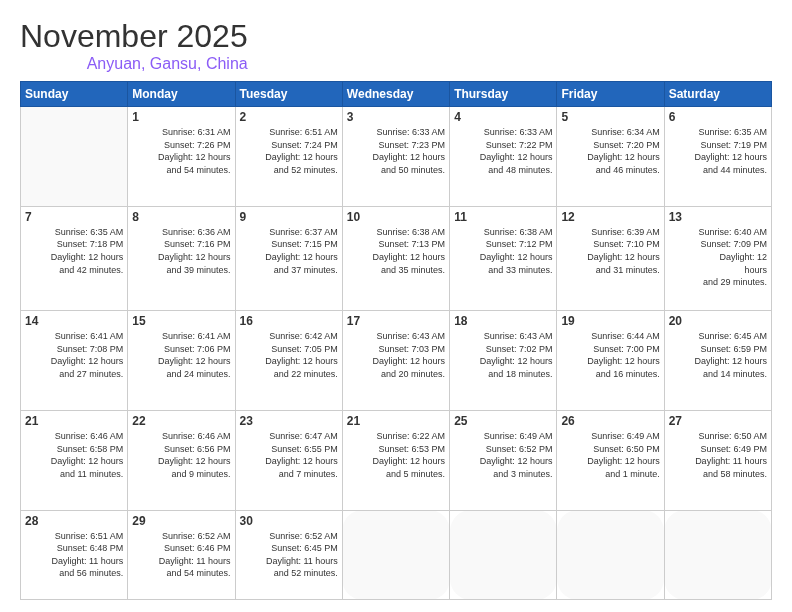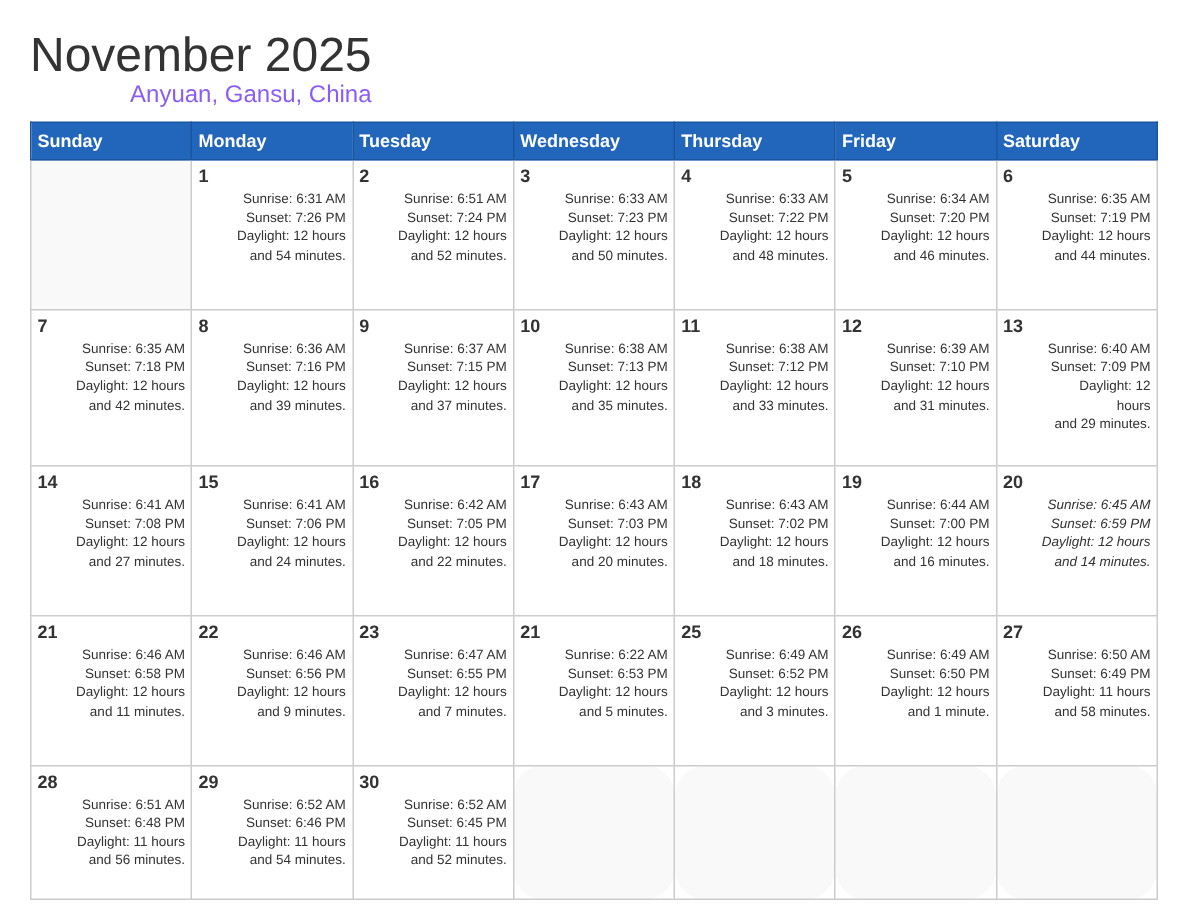--- a/index.html
+++ b/index.html
@@ -255,21 +255,21 @@
           </td>
           <td>
             <span class="day-num">19</span>
             <div class="day-info" style="white-space: pre-line;">Sunrise: 6:44 AM
 Sunset: 7:00 PM
 Daylight: 12 hours
 and 16 minutes.</div>
           </td>
           <td>
             <span class="day-num">20</span>
-            <div class="day-info" style="white-space: pre-line; font-style: italic;">Sunrise: 6:45 AM
+            <div class="day-info" style="white-space: pre-line;">Sunrise: 6:45 AM
 Sunset: 6:59 PM
 Daylight: 12 hours
 and 14 minutes.</div>
           </td>
         </tr>
         <tr>
           <td>
             <span class="day-num">21</span>
             <div class="day-info" style="white-space: pre-line;">Sunrise: 6:46 AM
 Sunset: 6:58 PM

